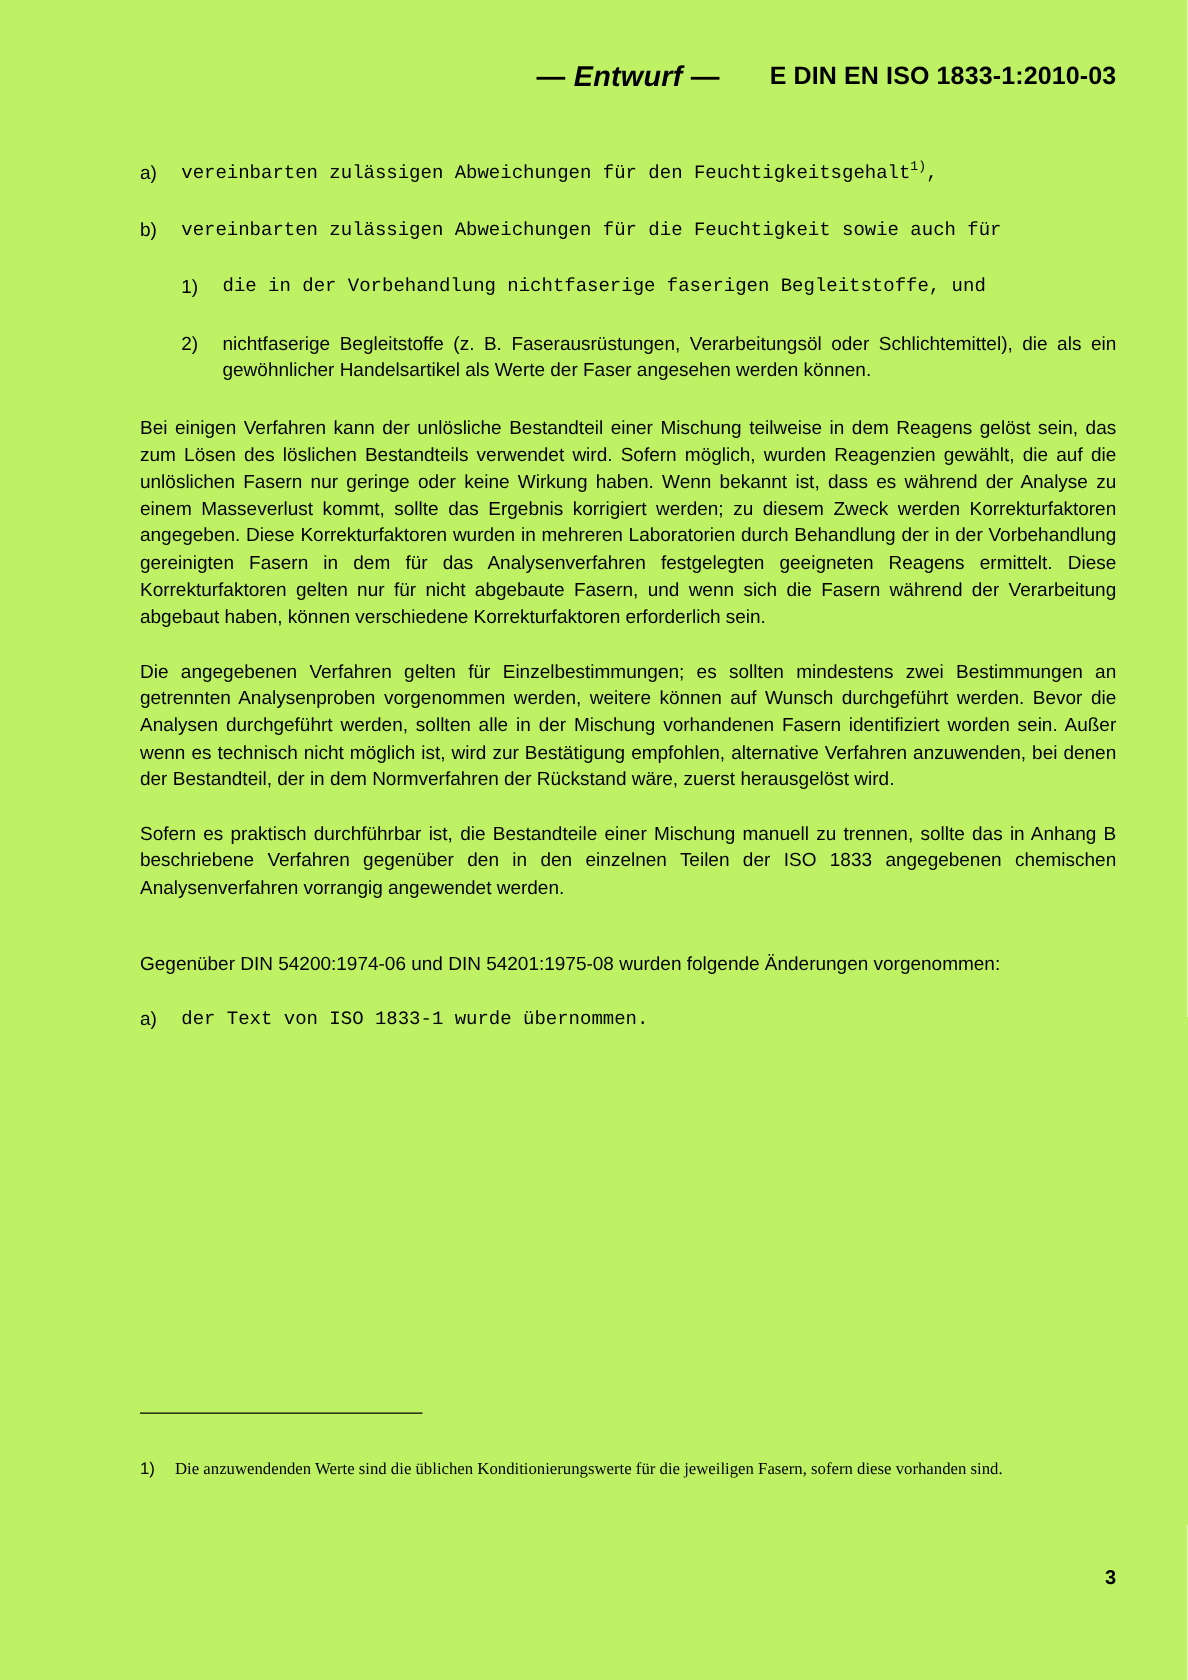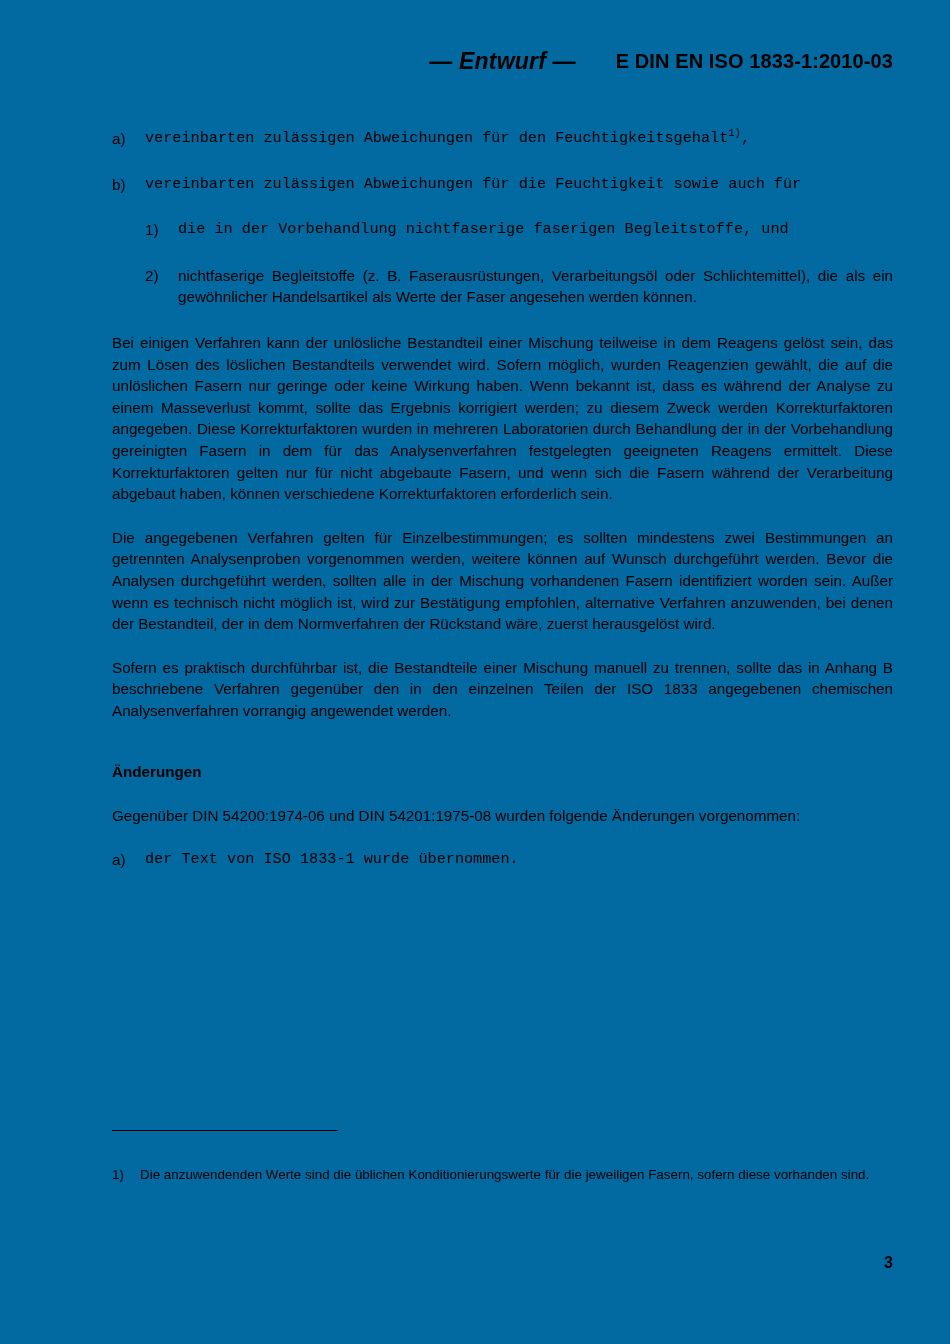--- a/index.html
+++ b/index.html
@@ -9,21 +9,21 @@
     background: #ffffff;
   }
   body {
     font-family: "Liberation Sans", sans-serif;
     color: #000000;
   }
   .page {
     position: relative;
     width: 950px;
     height: 1344px;
-    background: #0369a1;
+    background: #bef264;
     overflow: hidden;
     box-sizing: border-box;
   }
 
   
   .page-header {
     position: absolute;
     left: 112px;
     right: 57px;
     top: 48px;
@@ -141,20 +141,21 @@
     font-size: 13.4px;
     line-height: 19px;
     text-align: left;
   }
   .footnote .fn-marker {
     flex: 0 0 auto;
     width: 28px;
   }
   .footnote .fn-text {
     flex: 1 1 auto;
+    font-family: Liberation Serif, serif;
   }
 
   
   .page-number {
     position: absolute;
     right: 57px;
     bottom: 72px;
     font-size: 16px;
     font-weight: bold;
     line-height: 18px;
@@ -192,21 +193,20 @@
       <span class="marker">2)</span>
       <span class="item-text">nichtfaserige Begleitstoffe (z. B. Faserausrüstungen, Verarbeitungsöl oder Schlichtemittel), die als ein gewöhnlicher Handelsartikel als Werte der Faser angesehen werden können.</span>
     </div>
 
     <p class="para">Bei einigen Verfahren kann der unlösliche Bestandteil einer Mischung teilweise in dem Reagens gelöst sein, das zum Lösen des löslichen Bestandteils verwendet wird. Sofern möglich, wurden Reagenzien gewählt, die auf die unlöslichen Fasern nur geringe oder keine Wirkung haben. Wenn bekannt ist, dass es während der Analyse zu einem Masseverlust kommt, sollte das Ergebnis korrigiert werden; zu diesem Zweck werden Korrekturfaktoren angegeben. Diese Korrekturfaktoren wurden in mehreren Laboratorien durch Behandlung der in der Vorbehandlung gereinigten Fasern in dem für das Analysenverfahren festgelegten geeigneten Reagens ermittelt. Diese Korrekturfaktoren gelten nur für nicht abgebaute Fasern, und wenn sich die Fasern während der Verarbeitung abgebaut haben, können verschiedene Korrekturfaktoren erforderlich sein.</p>
     <p class="para">Die angegebenen Verfahren gelten für Einzelbestimmungen; es sollten mindestens zwei Bestimmungen an getrennten Analysenproben vorgenommen werden, weitere können auf Wunsch durchgeführt werden. Bevor die Analysen durchgeführt werden, sollten alle in der Mischung vorhandenen Fasern identifiziert worden sein. Außer wenn es technisch nicht möglich ist, wird zur Bestätigung empfohlen, alternative Verfahren anzuwenden, bei denen der Bestandteil, der in dem Normverfahren der Rückstand wäre, zuerst herausgelöst wird.</p>
     <p class="para">Sofern es praktisch durchführbar ist, die Bestandteile einer Mischung manuell zu trennen, sollte das in Anhang B beschriebene Verfahren gegenüber den in den einzelnen Teilen der ISO 1833 angegebenen chemischen Analysenverfahren vorrangig angewendet werden.</p>
 
     <div class="section-gap"></div>
 
-    <h2 class="section-title">Änderungen</h2>
 
     <p class="para">Gegenüber DIN 54200:1974-06 und DIN 54201:1975-08 wurden folgende Änderungen vorgenommen:</p>
 
     <div class="list-item align-left tight">
       <span class="marker">a)</span>
       <span class="item-text">der Text von ISO 1833-1 wurde übernommen.</span>
     </div>
 
   </div>
 

